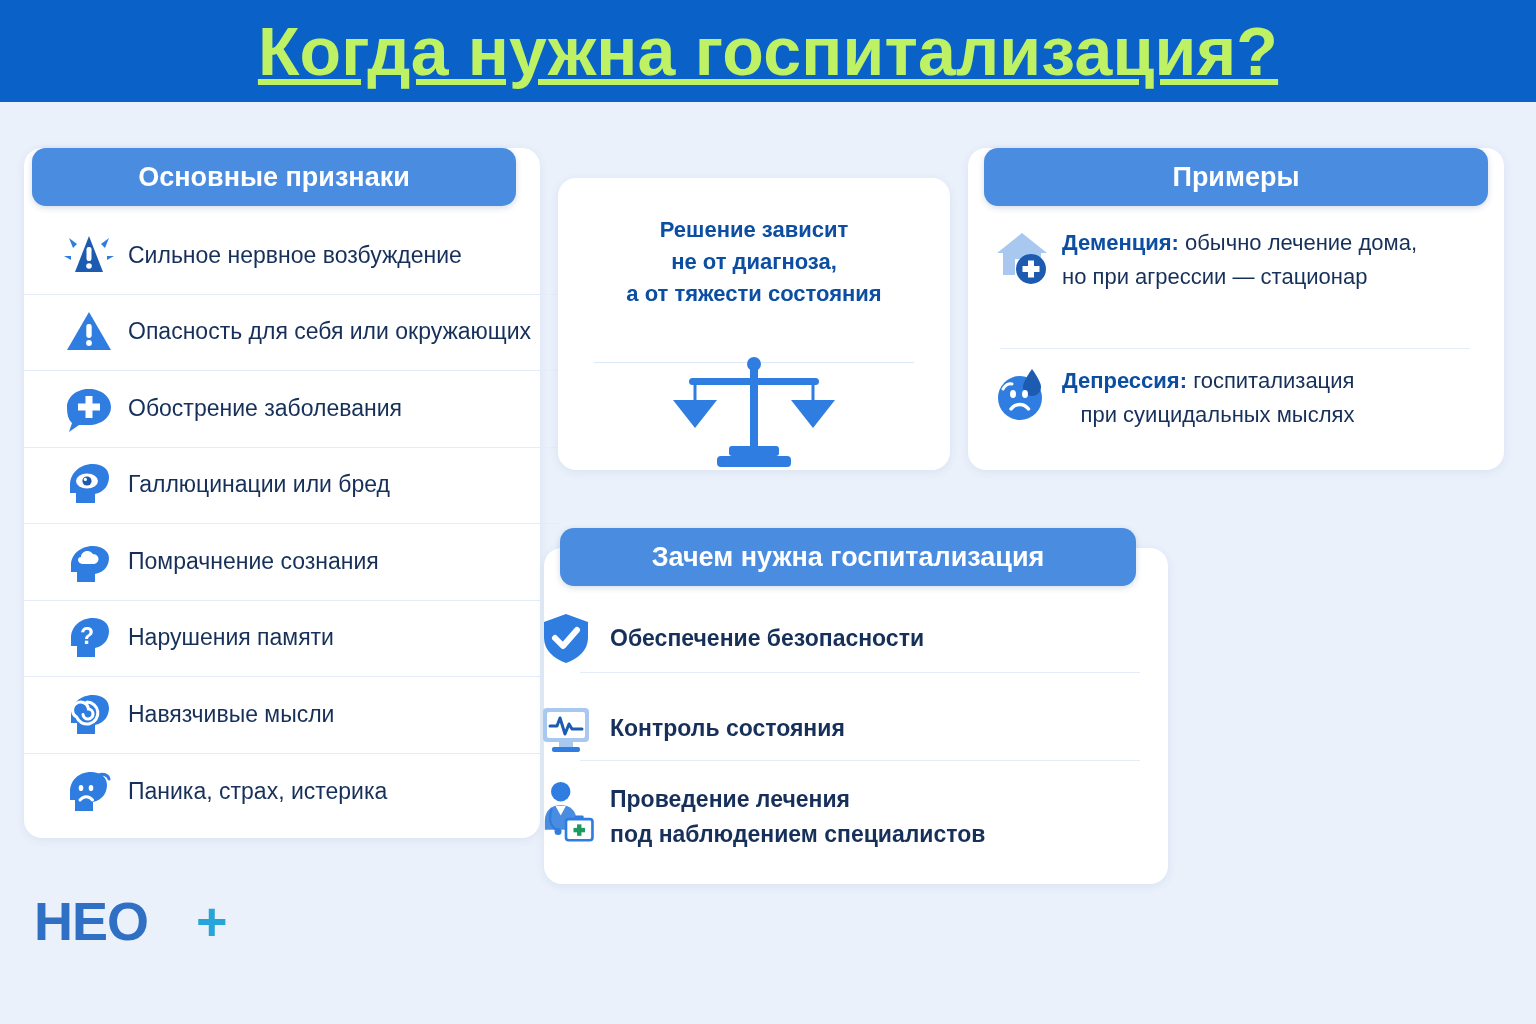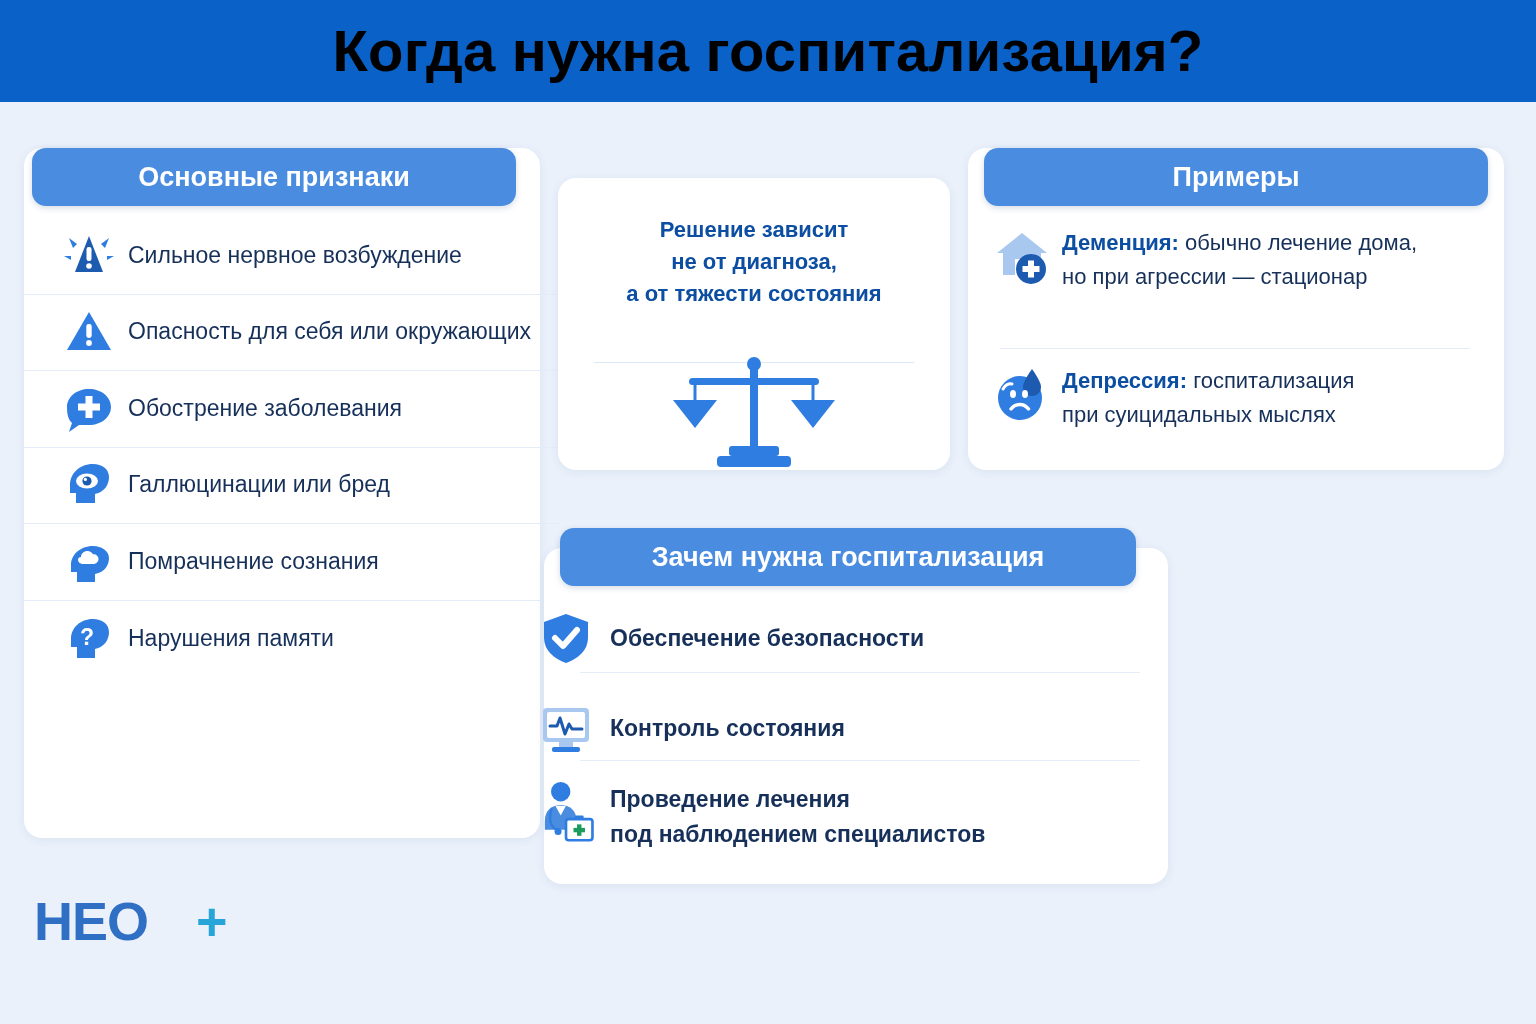--- a/index.html
+++ b/index.html
@@ -20,25 +20,26 @@
     position: absolute;
     left: 0; top: 0;
     width: 1536px;
     height: 102px;
     background: #0a62c9;
     display: flex;
     align-items: center;
     justify-content: center;
   }
   .header-title {
-    color: #000000;
-    font-size: 58px;
+    color: #bef264;
+    font-size: 68px;
     font-weight: bold;
     letter-spacing: 0.2px;
     line-height: 1;
+    text-decoration: underline;
   }
 
   
   .card {
     position: absolute;
     background: #ffffff;
     border-radius: 18px;
     box-shadow: 0 2px 10px rgba(20,60,120,0.08);
   }
   .card-header {
@@ -134,21 +135,21 @@
     width: 504px; height: 58px;
   }
   .example-row {
     position: absolute;
     left: 990px;
     width: 500px;
     display: flex;
     align-items: flex-start;
   }
   #example-row-0 { top: 224px; }
-  #example-row-1 { top: 362px; }
+  #example-row-1 { top: 362px; text-align: right; }
   .example-sep {
     position: absolute;
     left: 1000px; top: 348px;
     width: 470px; height: 1px;
     background: #e3ecf8;
   }
   .example-icon {
     width: 64px; height: 64px;
     flex: 0 0 64px;
     display: flex; align-items: center; justify-content: center;
@@ -301,21 +302,42 @@
   <div class="sign-row">
     <div class="sign-icon">
       <svg width="52" height="52" viewBox="0 0 52 52">
         <path d="M30 6 C17 6 8 15 8 26 L8 34 L14 34 L14 45 L32 45 L32 36 C42 34 46 26 46 19 C46 11 39 6 30 6 Z" fill="#2f7de1"></path>
         <text x="24" y="32" font-family="Liberation Sans, sans-serif" font-size="23" font-weight="bold" fill="#ffffff" text-anchor="middle">?</text>
       </svg>
     </div>
     <div class="sign-label">Нарушения памяти</div>
   </div>
 
-
+  <div class="sign-row">
+    <div class="sign-icon">
+      <svg width="52" height="52" viewBox="0 0 52 52">
+        <path d="M30 6 C17 6 8 15 8 26 L8 34 L14 34 L14 45 L32 45 L32 36 C42 34 46 26 46 19 C46 11 39 6 30 6 Z" fill="#2f7de1"></path>
+        <path d="M24 13 A11 11 0 1 1 13.6 28 A8 8 0 1 1 25.5 20 A5 5 0 1 1 20 25.5" fill="none" stroke="#ffffff" stroke-width="3.1" stroke-linecap="round"></path>
+      </svg>
+    </div>
+    <div class="sign-label">Навязчивые мысли</div>
+  </div>
+
+  <div class="sign-row">
+    <div class="sign-icon">
+      <svg width="52" height="52" viewBox="0 0 52 52">
+        <path d="M28 6 C15 6 7 15 7 26 L7 34 L12 34 L12 45 L30 45 L30 36 C40 34 44 26 44 19 C44 11 37 6 28 6 Z" fill="#2f7de1"></path>
+        <path d="M36 9 C40 7 45 9 46 13" fill="none" stroke="#2f7de1" stroke-width="3" stroke-linecap="round"></path>
+        <ellipse cx="18" cy="22" rx="2.3" ry="3.1" fill="#ffffff"></ellipse>
+        <ellipse cx="28" cy="22" rx="2.3" ry="3.1" fill="#ffffff"></ellipse>
+        <path d="M17 34 C20.5 29.5 26 29.5 29.5 34" fill="none" stroke="#ffffff" stroke-width="3" stroke-linecap="round"></path>
+      </svg>
+    </div>
+    <div class="sign-label">Паника, страх, истерика</div>
+  </div>
 
 </div>
 
 <div class="card" id="decision-card"></div>
 <div class="decision-text">
   <div>Решение зависит</div>
   <div>не от диагноза,</div>
   <div>а от тяжести состояния</div>
 </div>
 <div class="divider-line"></div>

